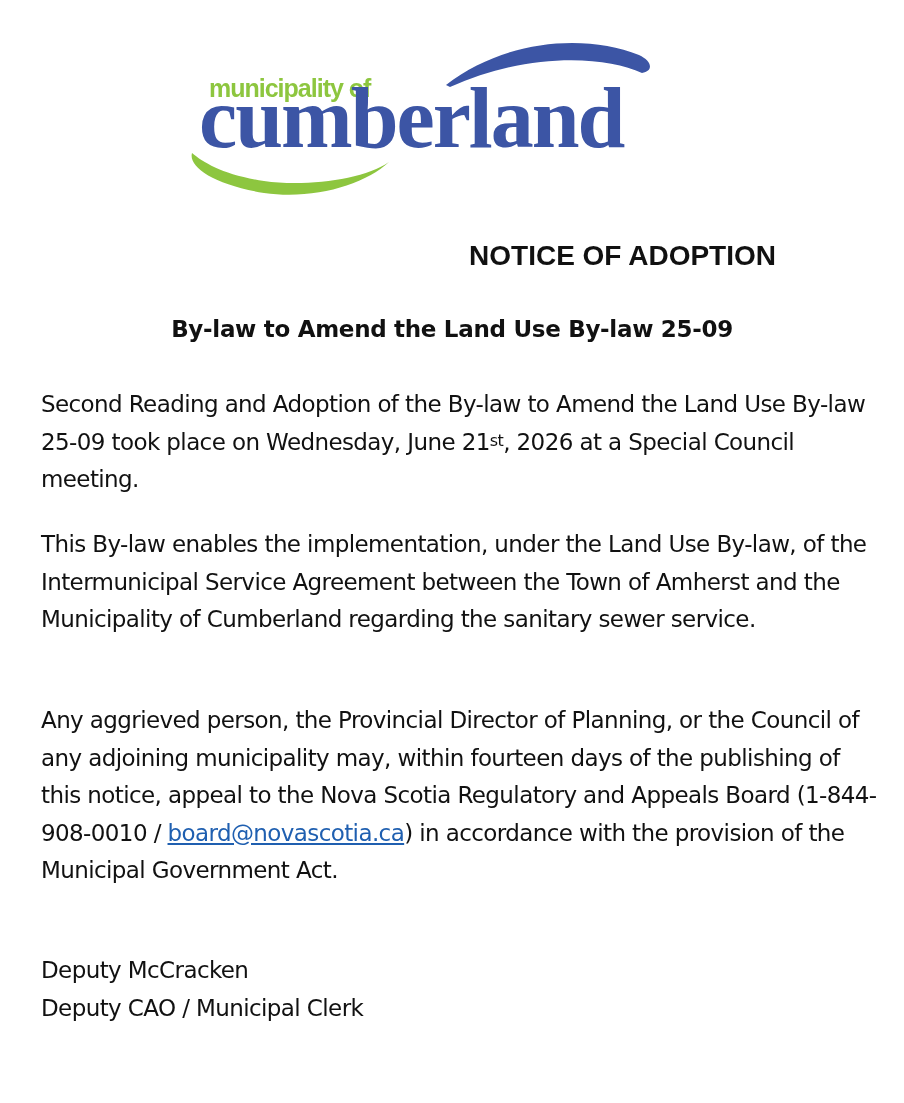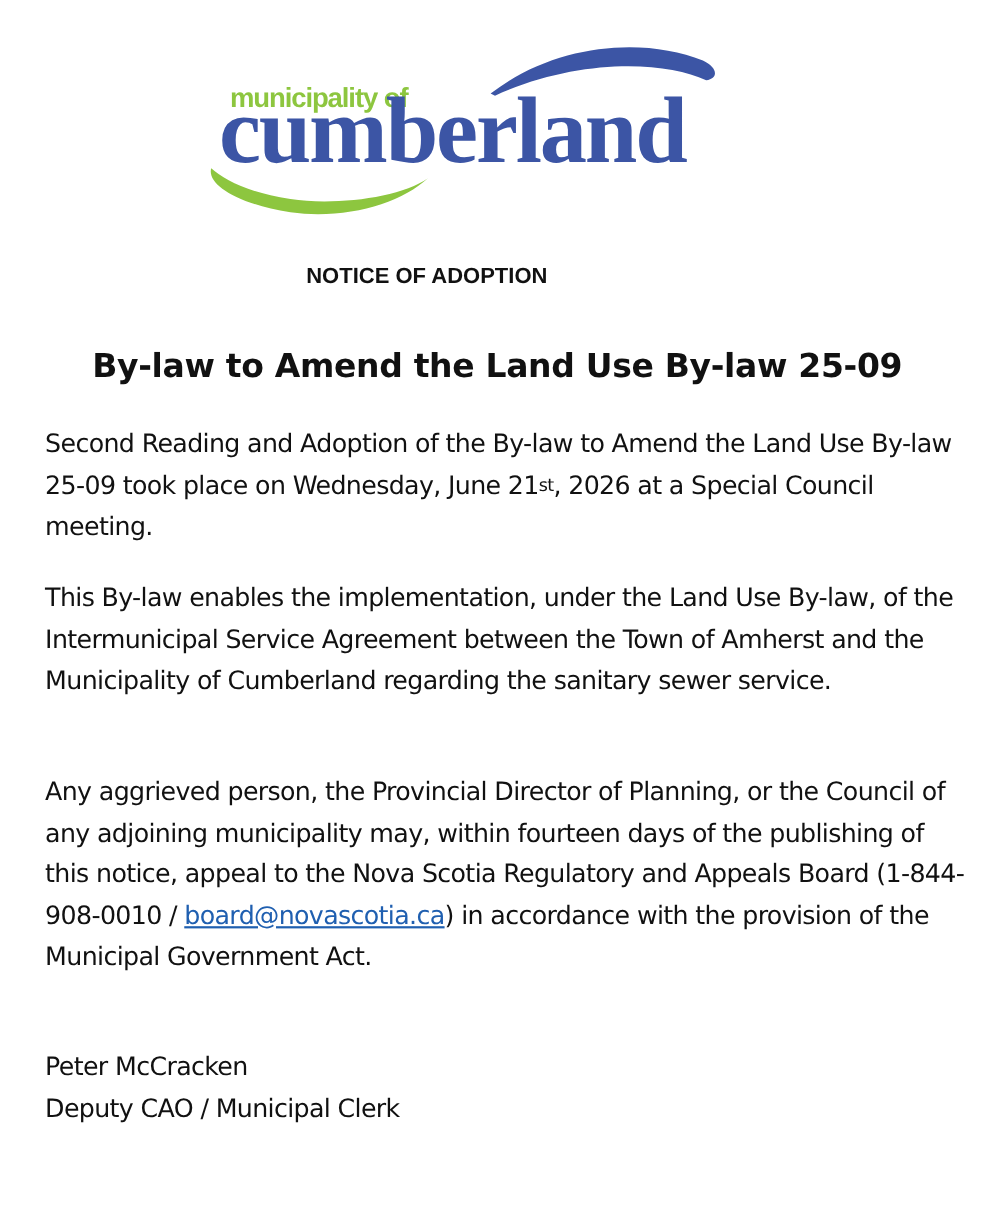--- a/index.html
+++ b/index.html
@@ -1,20 +1,20 @@
 <!DOCTYPE html>
 <html><head>
   <meta charset="utf-8">
   <style>
     html, body { margin:0; padding:0; background:#ffffff; }
     body { width:904px; height:1103px; position:relative; overflow:hidden; font-family:"Liberation Sans", sans-serif; color:#111; }
     .logo { position:absolute; left:184px; top:35px; width:500px; height:175px; }
     .logo svg { width:100%; height:100%; }
-    .title { position:absolute; left:0; width:776px; top:240px; text-align:center; font-family:"Liberation Sans", sans-serif; font-weight:bold; font-size:20px; letter-spacing:0px; color:#111; }
-    .subtitle { position:absolute; left:0; width:904px; top:316px; text-align:center; font-family:"DejaVu Sans", sans-serif; font-weight:bold; font-size:30px; color:#111; letter-spacing:-0.3px; }
+    .title { position:absolute; left:0; width:776px; top:240px; text-align:right; font-family:"Liberation Sans", sans-serif; font-weight:bold; font-size:28px; letter-spacing:0px; color:#111; }
+    .subtitle { position:absolute; left:0; width:904px; top:316px; text-align:center; font-family:"DejaVu Sans", sans-serif; font-weight:bold; font-size:23px; color:#111; letter-spacing:-0.3px; }
     .para { position:absolute; left:41px; width:840px; font-family:"DejaVu Sans", sans-serif; font-size:23px; line-height:37.5px; color:#111; letter-spacing:-0.6px; }
     .p1 { top:386px; }
     .p2 { top:526px; }
     .p3 { top:702px; }
     .sig { top:952px; }
     sup { font-size:16px; vertical-align:top; position:relative; top:-2px; }
     a.email { color:#1f5fb0; text-decoration:underline;margin-top:28px; }
   </style>
 </head>
 <body>
@@ -37,15 +37,15 @@
   <span>Second Reading and Adoption of the By-law to Amend the Land Use By-law 25-09 took place on Wednesday, June 21</span><sup>st</sup><span>, 2026 at a Special Council meeting.</span>
 </div>
 
 <div class="para p2">This By-law enables the implementation, under the Land Use By-law, of the Intermunicipal Service Agreement between the Town of Amherst and the Municipality of Cumberland regarding the sanitary sewer service.</div>
 
 <div class="para p3">
   <span>Any aggrieved person, the Provincial Director of Planning, or the Council of any adjoining municipality may, within fourteen days of the publishing of this notice, appeal to the Nova Scotia Regulatory and Appeals Board (1-844-908-0010 / </span><a class="email" href="#">board@novascotia.ca</a><span>) in accordance with the provision of the Municipal Government Act.</span>
 </div>
 
 <div class="para sig">
-  <div>Peter McCracken</div>
+  <div>Deputy McCracken</div>
   <div>Deputy CAO / Municipal Clerk</div>
 </div>
 
 </body></html>

